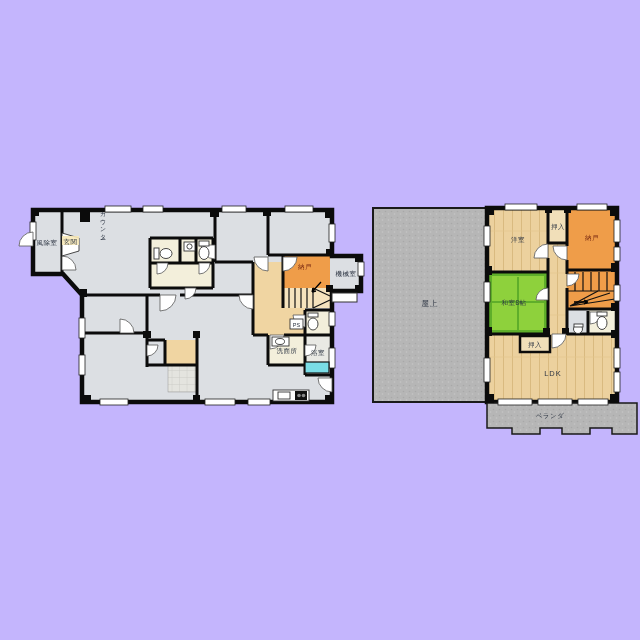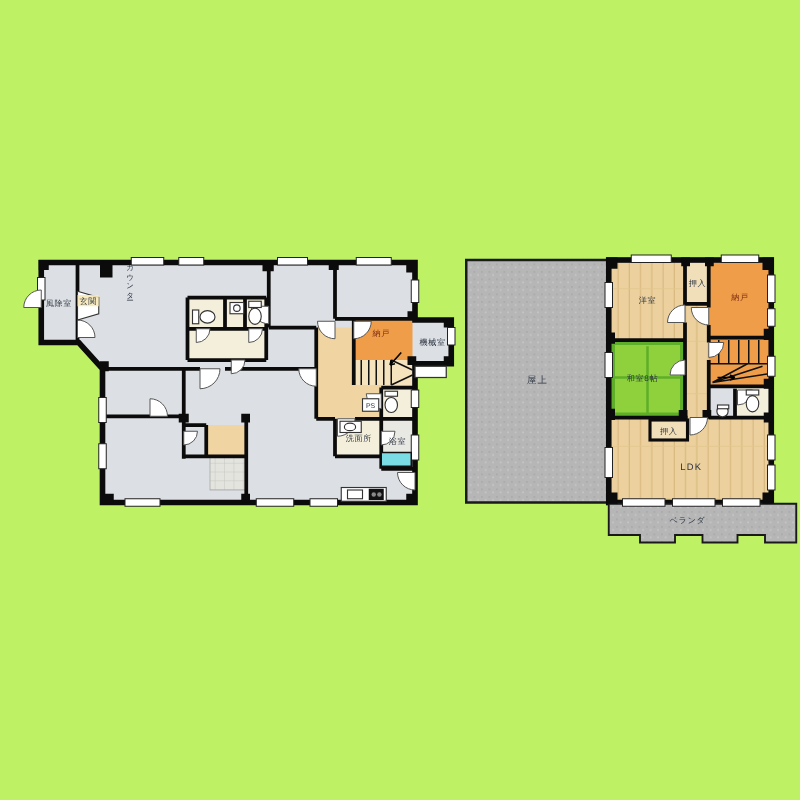--- a/index.html
+++ b/index.html
@@ -1,16 +1,16 @@
 <!DOCTYPE html>
 <html><head>
 <meta charset="utf-8">
 <style>
   html,body{margin:0;padding:0;background:#ffffff;}
-  .canvas{width:640px;height:640px;position:relative;background:#bef264;overflow:hidden;}
+  .canvas{width:640px;height:640px;position:relative;background:#c4b5fd;overflow:hidden;}
   svg{display:block;}
   text{font-family:"Liberation Sans","DejaVu Sans",sans-serif;fill:#2c3442;}
   .lbl{font-size:6.5px;letter-spacing:0.5px;}
   .lbl-big{font-size:7.5px;letter-spacing:1px;}
   .lbl-red{fill:#7a2a12;}
   .lbl-v{writing-mode:tb;font-size:6px;letter-spacing:0.5px;}
   .wall{stroke:#0b0b0b;fill:none;}
   .win{fill:#ffffff;stroke:#222;stroke-width:0.8;}
   .door{fill:#ffffff;stroke:#555;stroke-width:0.8;}
   .fix{fill:#ffffff;stroke:#333;stroke-width:0.9;}

